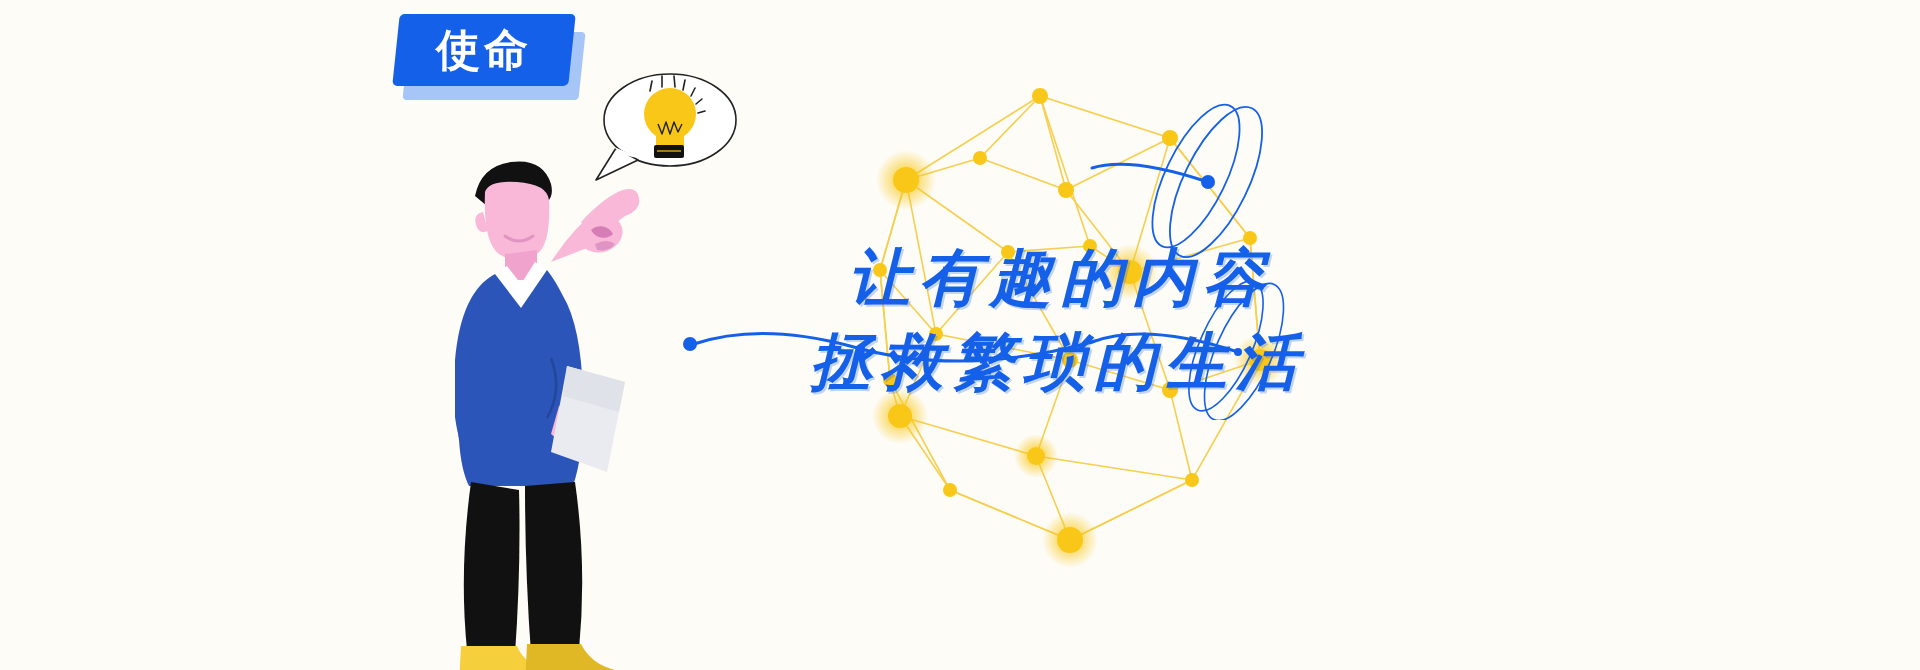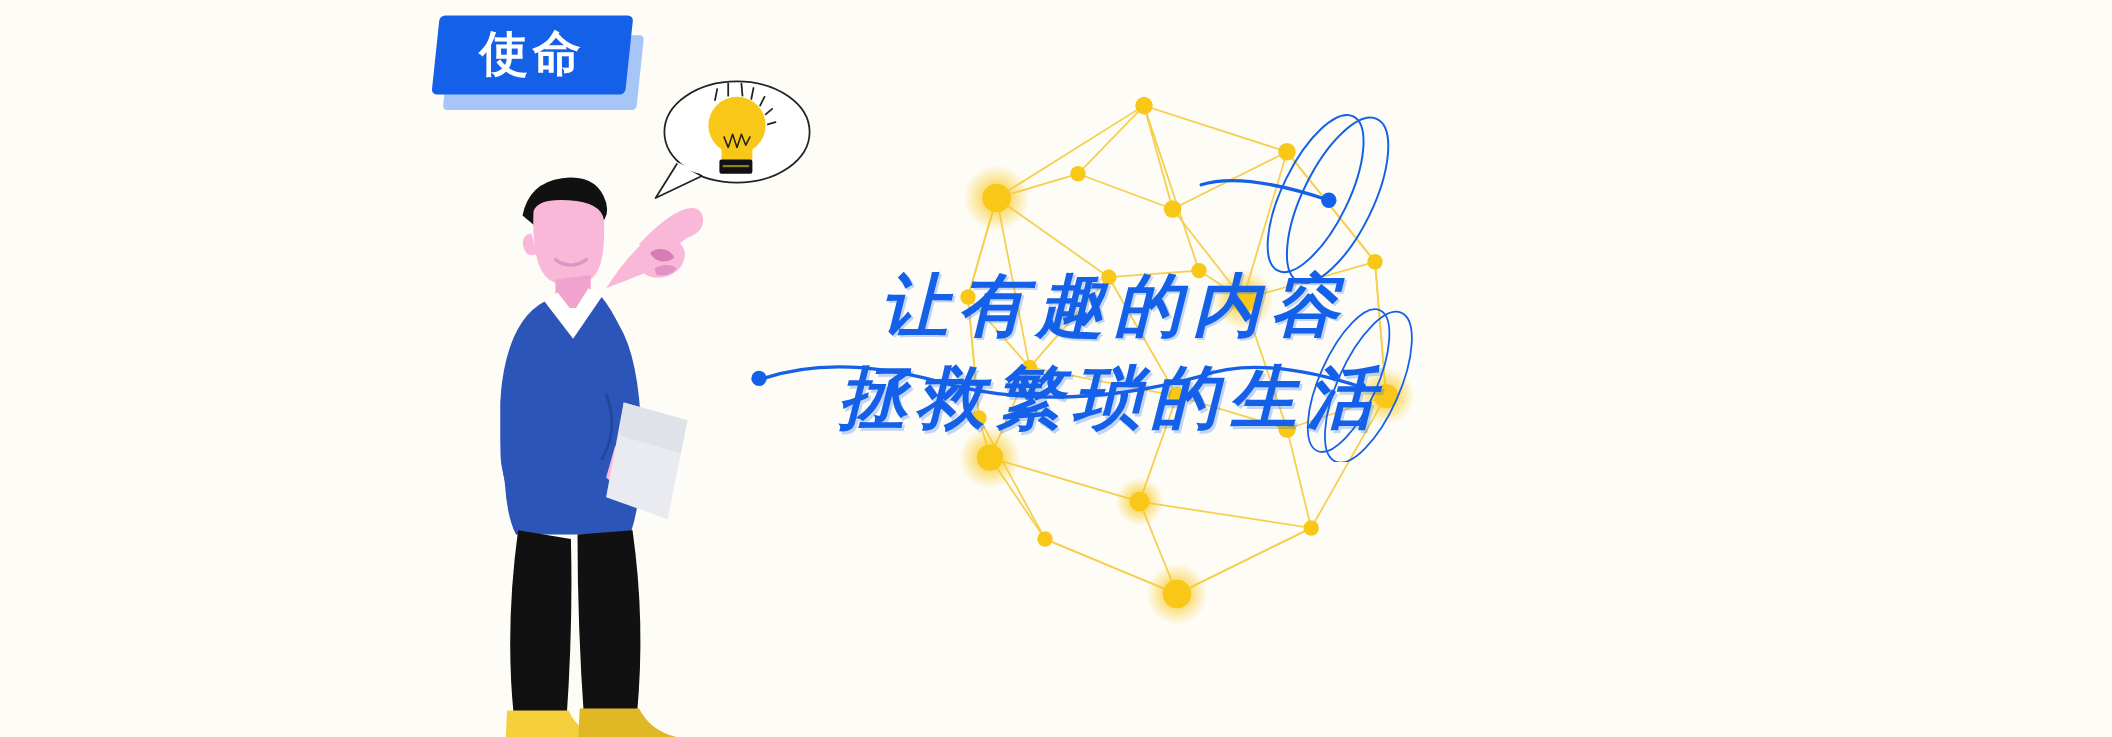--- a/index.html
+++ b/index.html
@@ -68,21 +68,21 @@
 
   
   #network { position: absolute; left: 840px; top: 60px; width: 470px; height: 560px; }
 
   
   #orbits { position: absolute; left: 660px; top: 90px; width: 830px; height: 330px; }
 
   
   #headline {
     position: absolute;
-    left: 800px;
+    left: 848px;
     top: 236px;
     width: 720px;
   }
   .headline-line {
     color: #1560e8;
     font-size: 62px;
     font-weight: bold;
     font-style: italic;
     letter-spacing: 9px;
     line-height: 84px;

